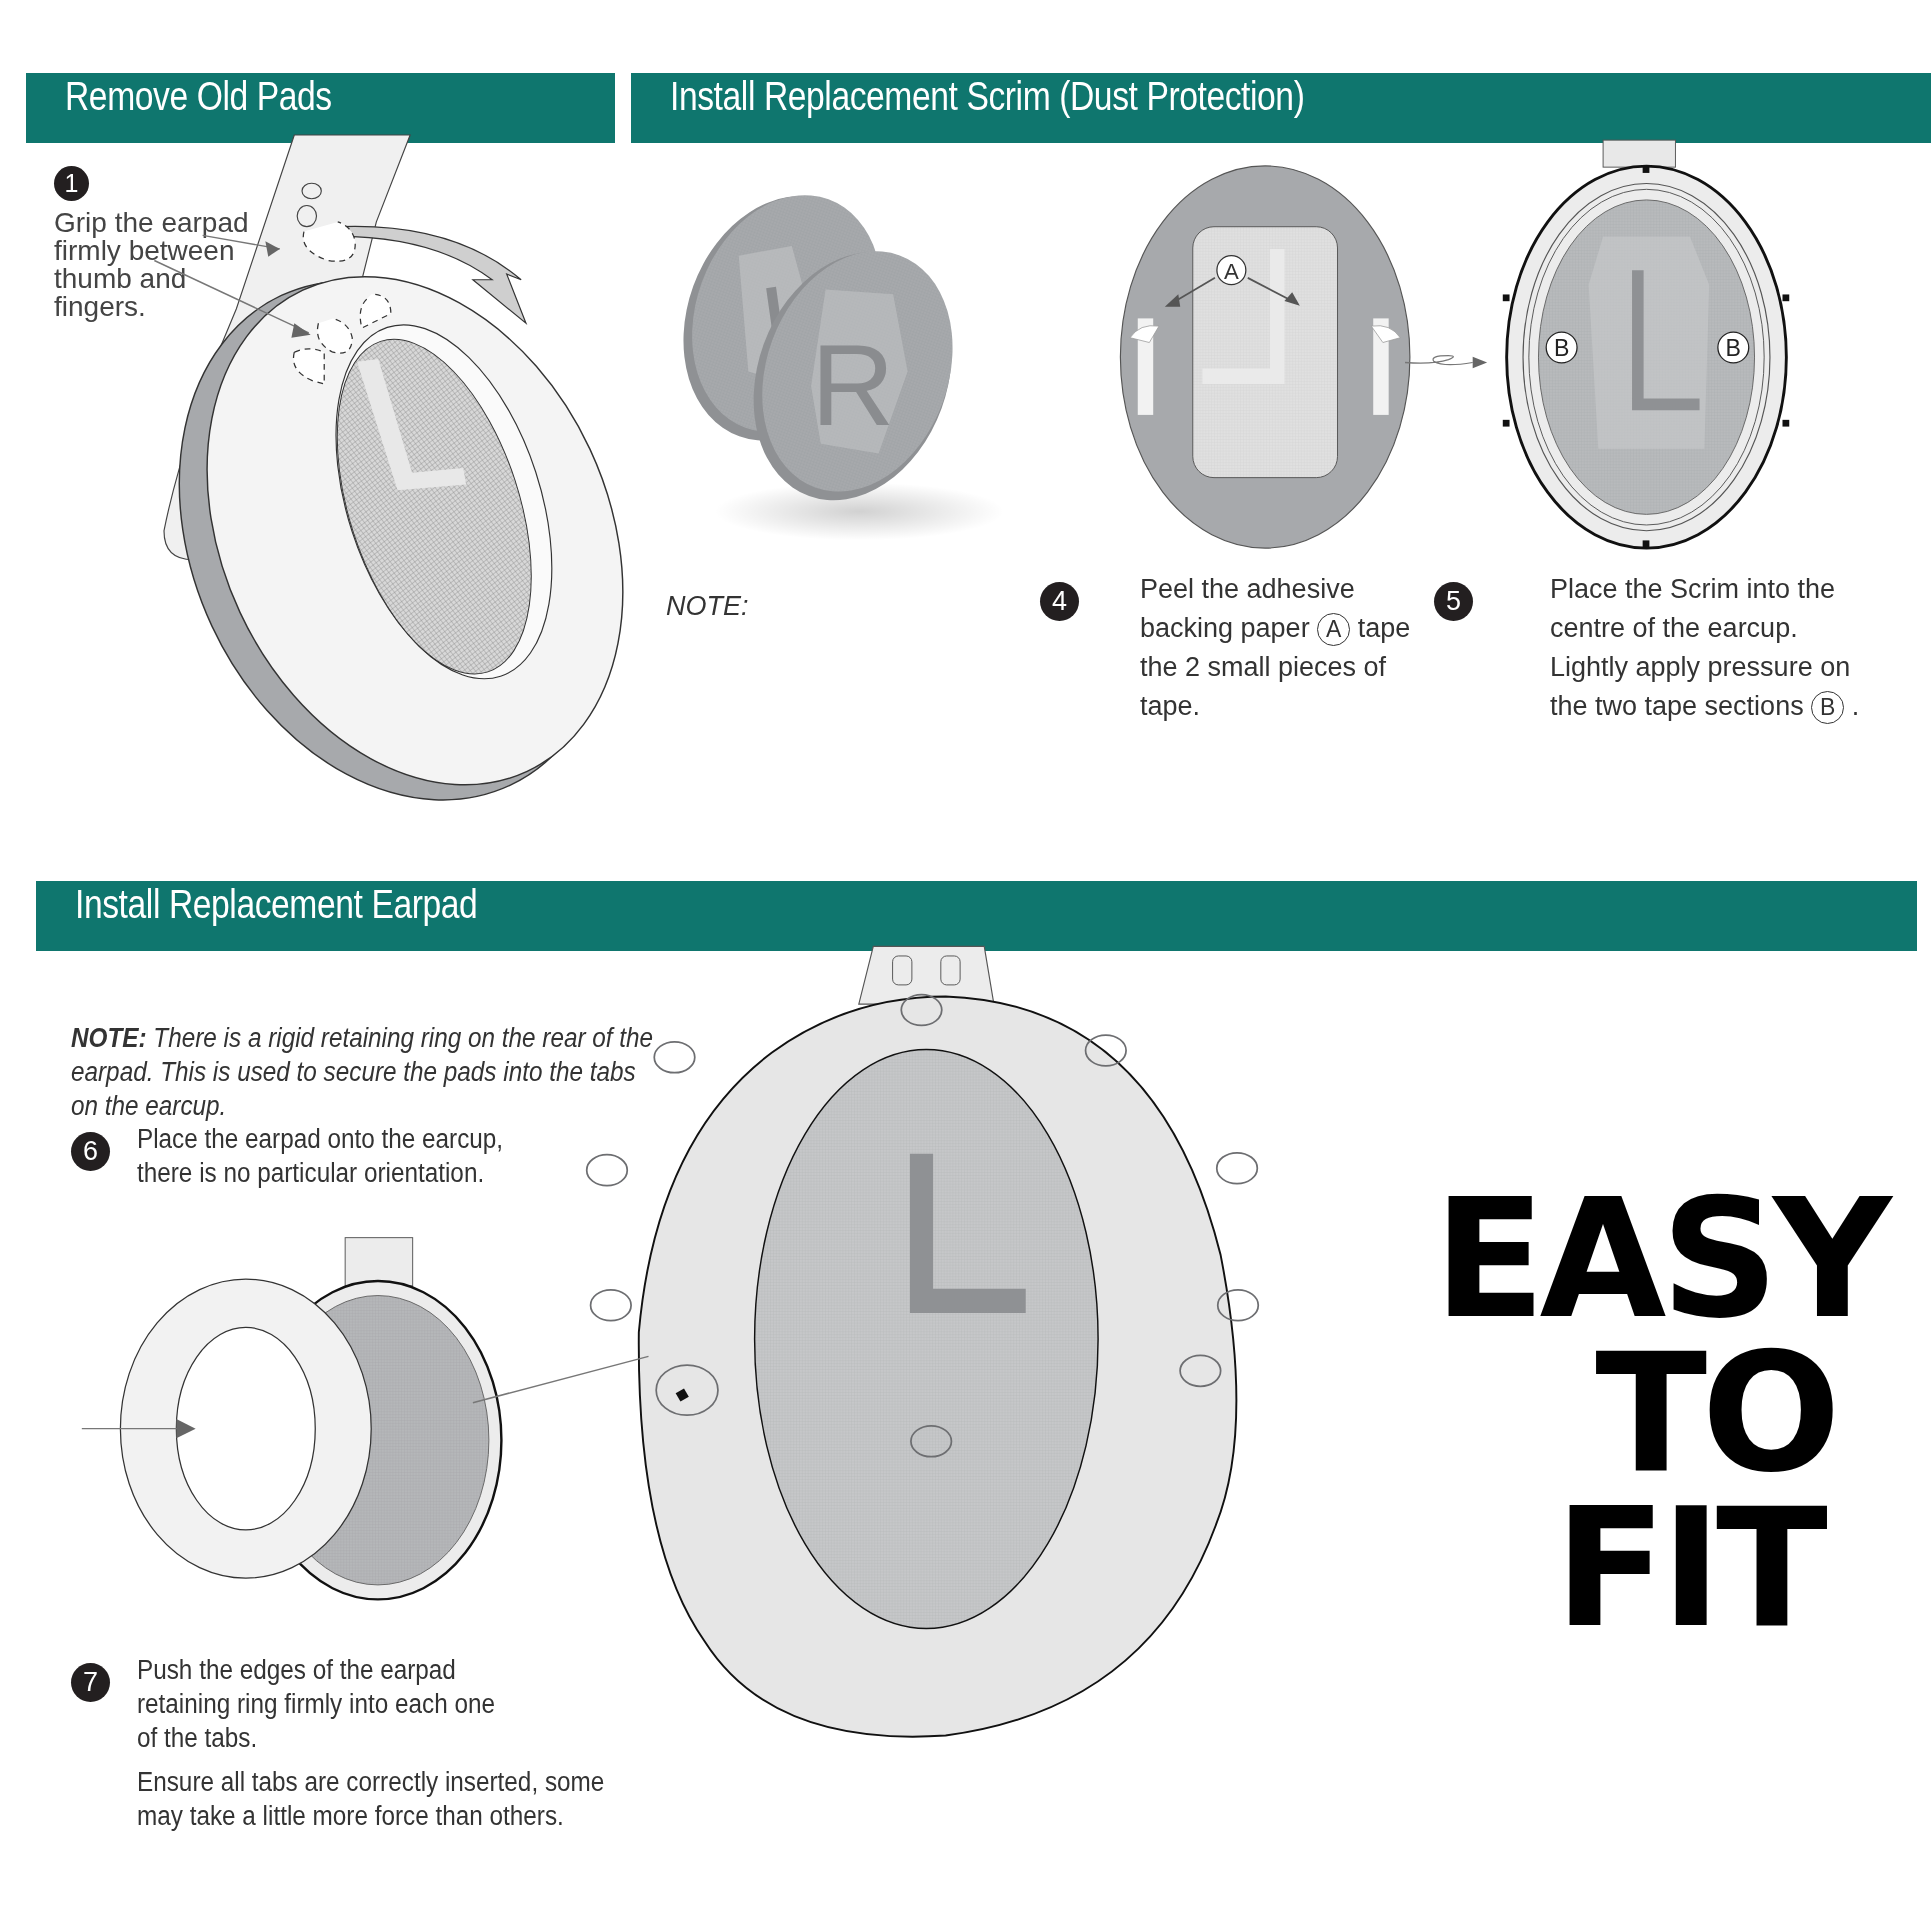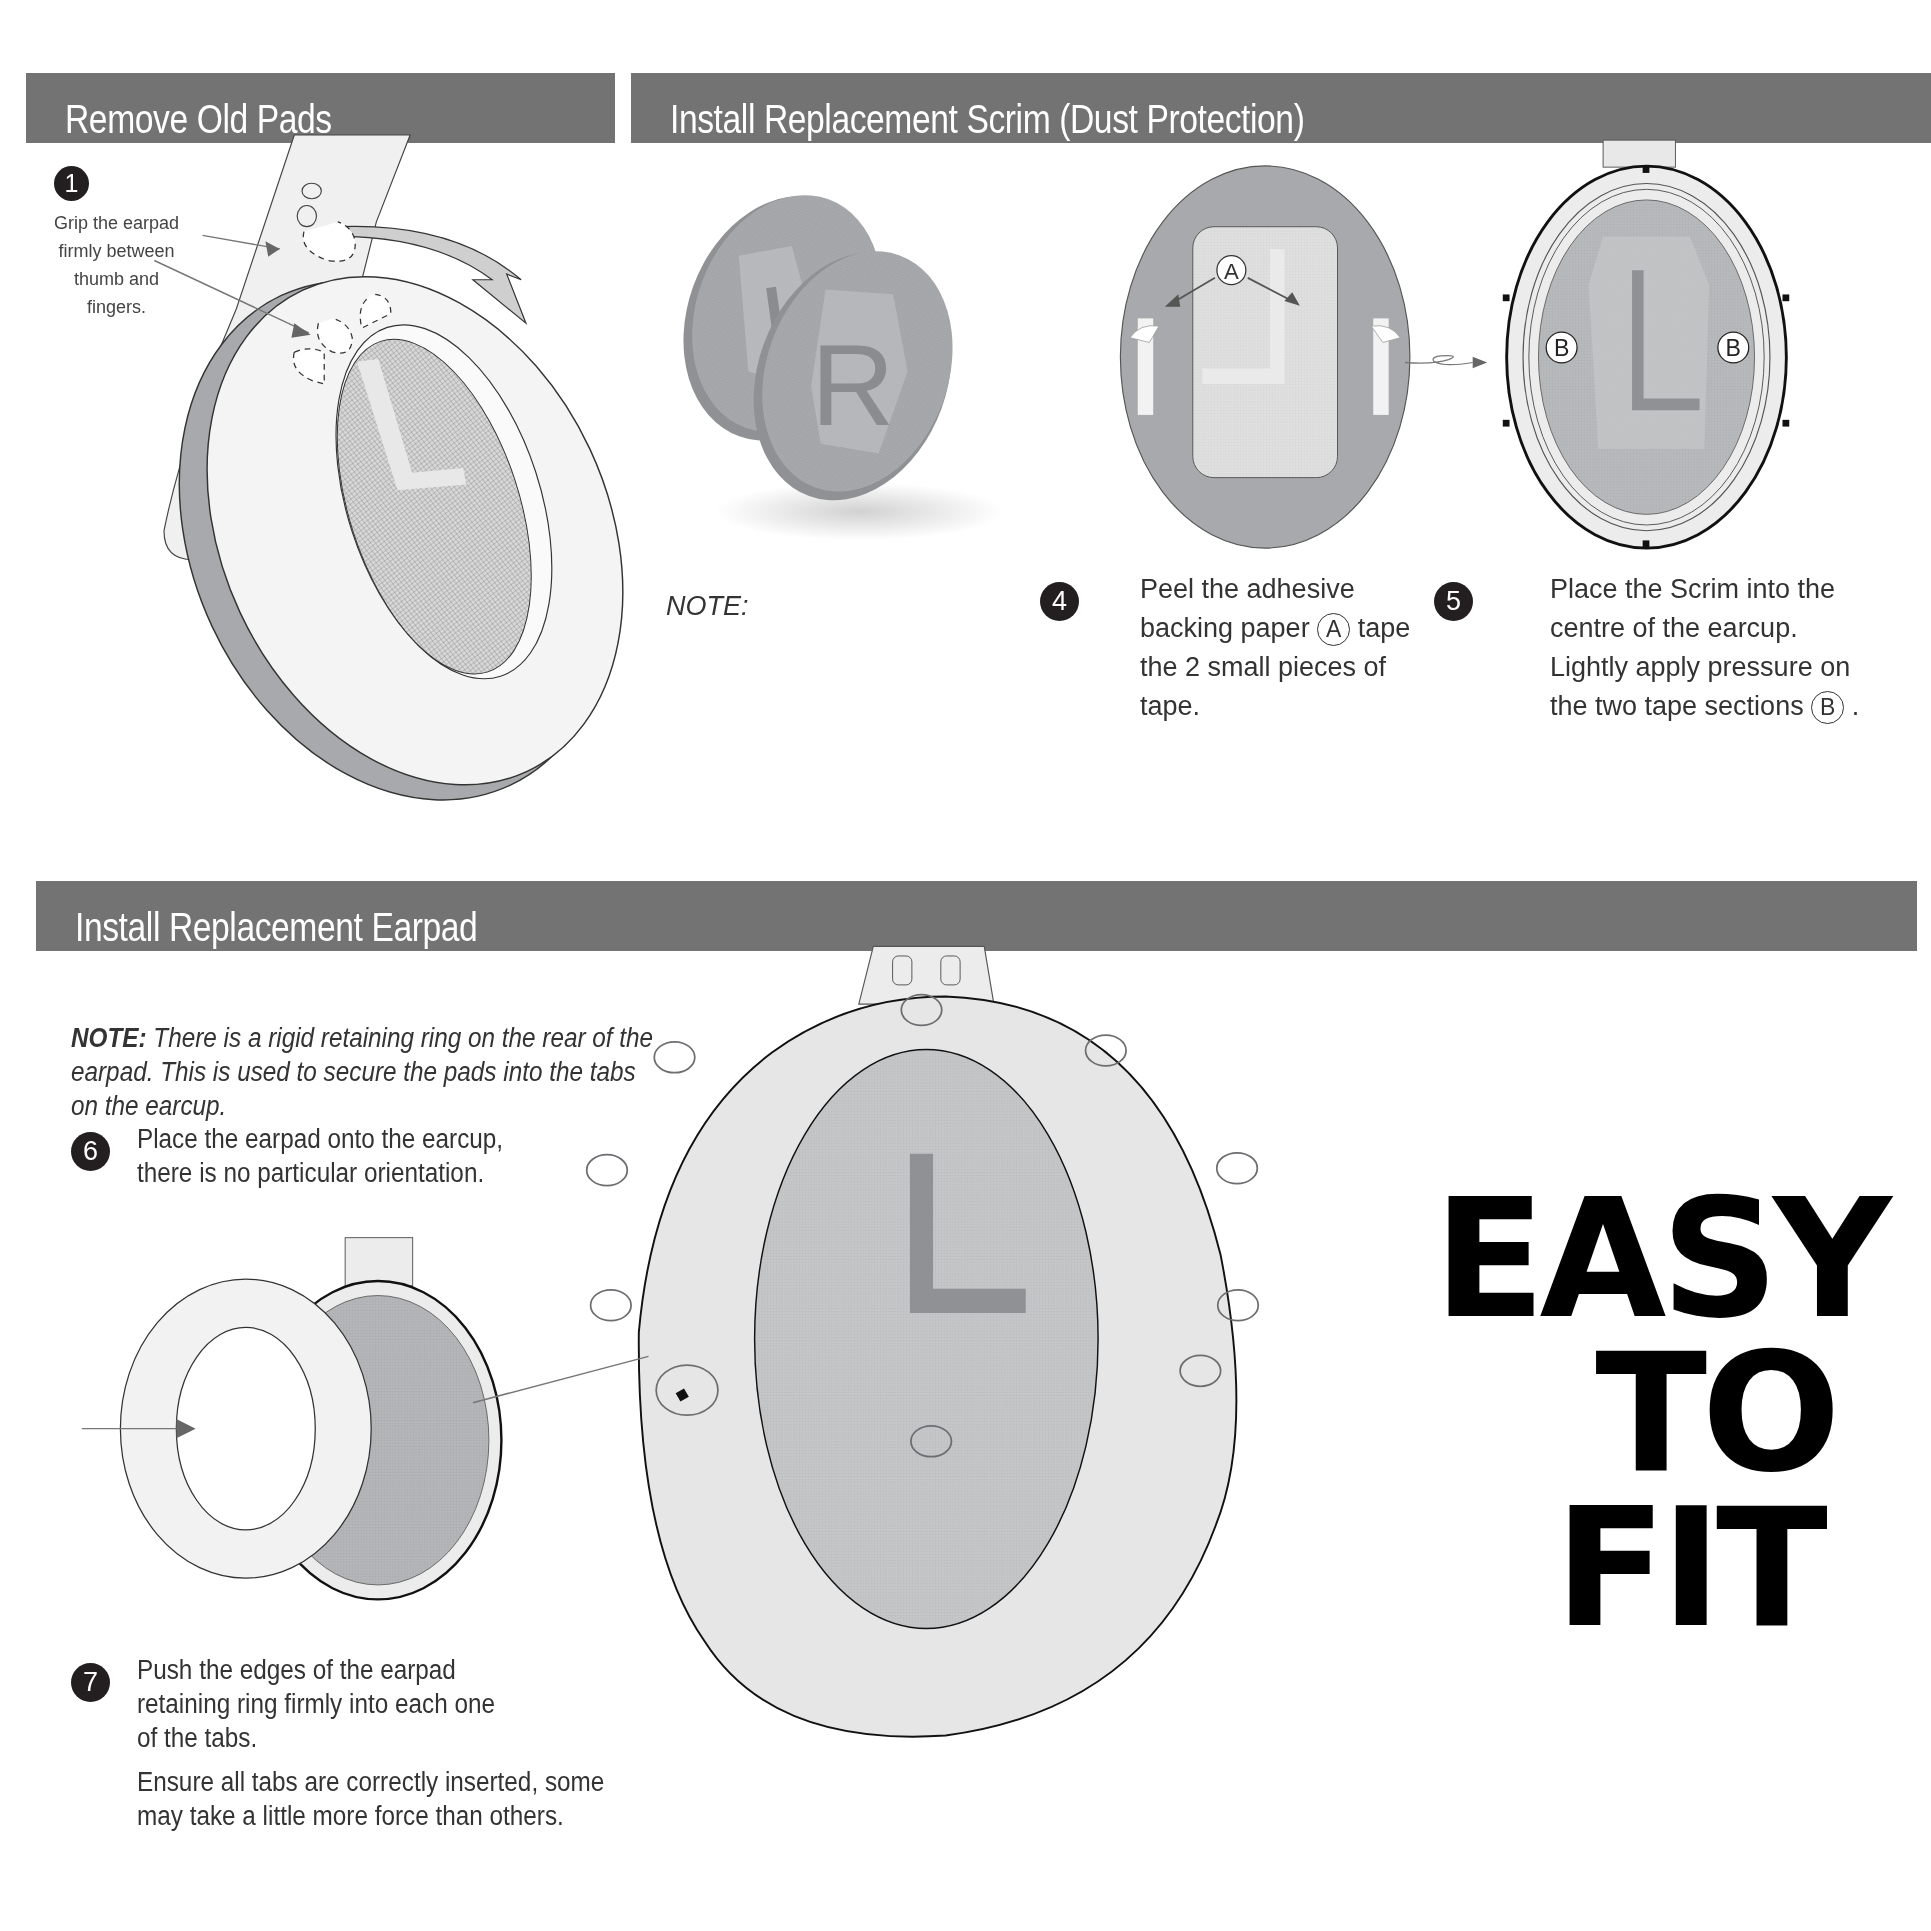--- a/index.html
+++ b/index.html
@@ -1,21 +1,21 @@
 <!DOCTYPE html>
 <html><head>
 <meta charset="utf-8">
 <style>
   html, body { margin:0; padding:0; background:#ffffff; }
   body { width:1931px; height:1931px; position:relative; overflow:hidden; font-family:"Liberation Sans", sans-serif; color:#231f20; }
-  .bar { position:absolute; background:#737373; color:#fff; display:flex; align-items:flex-end; box-sizing:border-box; }
+  .bar { position:absolute; background:#0f766e; color:#fff; display:flex; align-items:flex-start; box-sizing:border-box; }
   .bar span { font-family:"Liberation Sans Narrow","Liberation Sans", sans-serif; font-size:41px; transform:scaleX(0.82); transform-origin:left center; white-space:nowrap; letter-spacing:-0.5px; }
   .num { position:absolute; width:37px; height:37px; border-radius:50%; background:#231f20; color:#fff; font-size:27px; display:flex; align-items:center; justify-content:center; }
   .txt { position:absolute; font-size:27px; line-height:39px; color:#333; white-space:pre-line; }
-  .txt.small { font-size:18px; line-height:28px;text-align:center; }
+  .txt.small { font-size:28px; line-height:28px; }
   .txt.narrow { font-family:"Liberation Sans", sans-serif; transform:scaleX(0.9); transform-origin:left top; }
   .italic { font-style:italic; }
   .bold { font-weight:bold; }
   .circled { display:inline-block; width:31px; height:31px; border:1.4px solid #333; border-radius:50%; text-align:center; line-height:30px; font-size:23px; vertical-align:middle; }
   .easy { position:absolute; font-family:"DejaVu Sans", sans-serif; font-weight:bold; color:#000; text-align:right; letter-spacing:-5.8px; }
   svg { position:absolute; overflow:visible; }
 </style>
 </head>
 <body>
 

